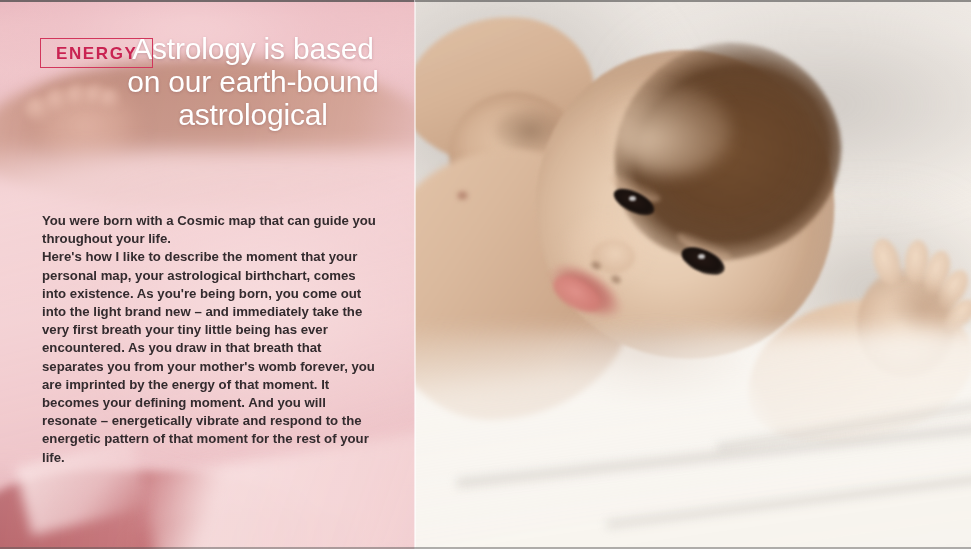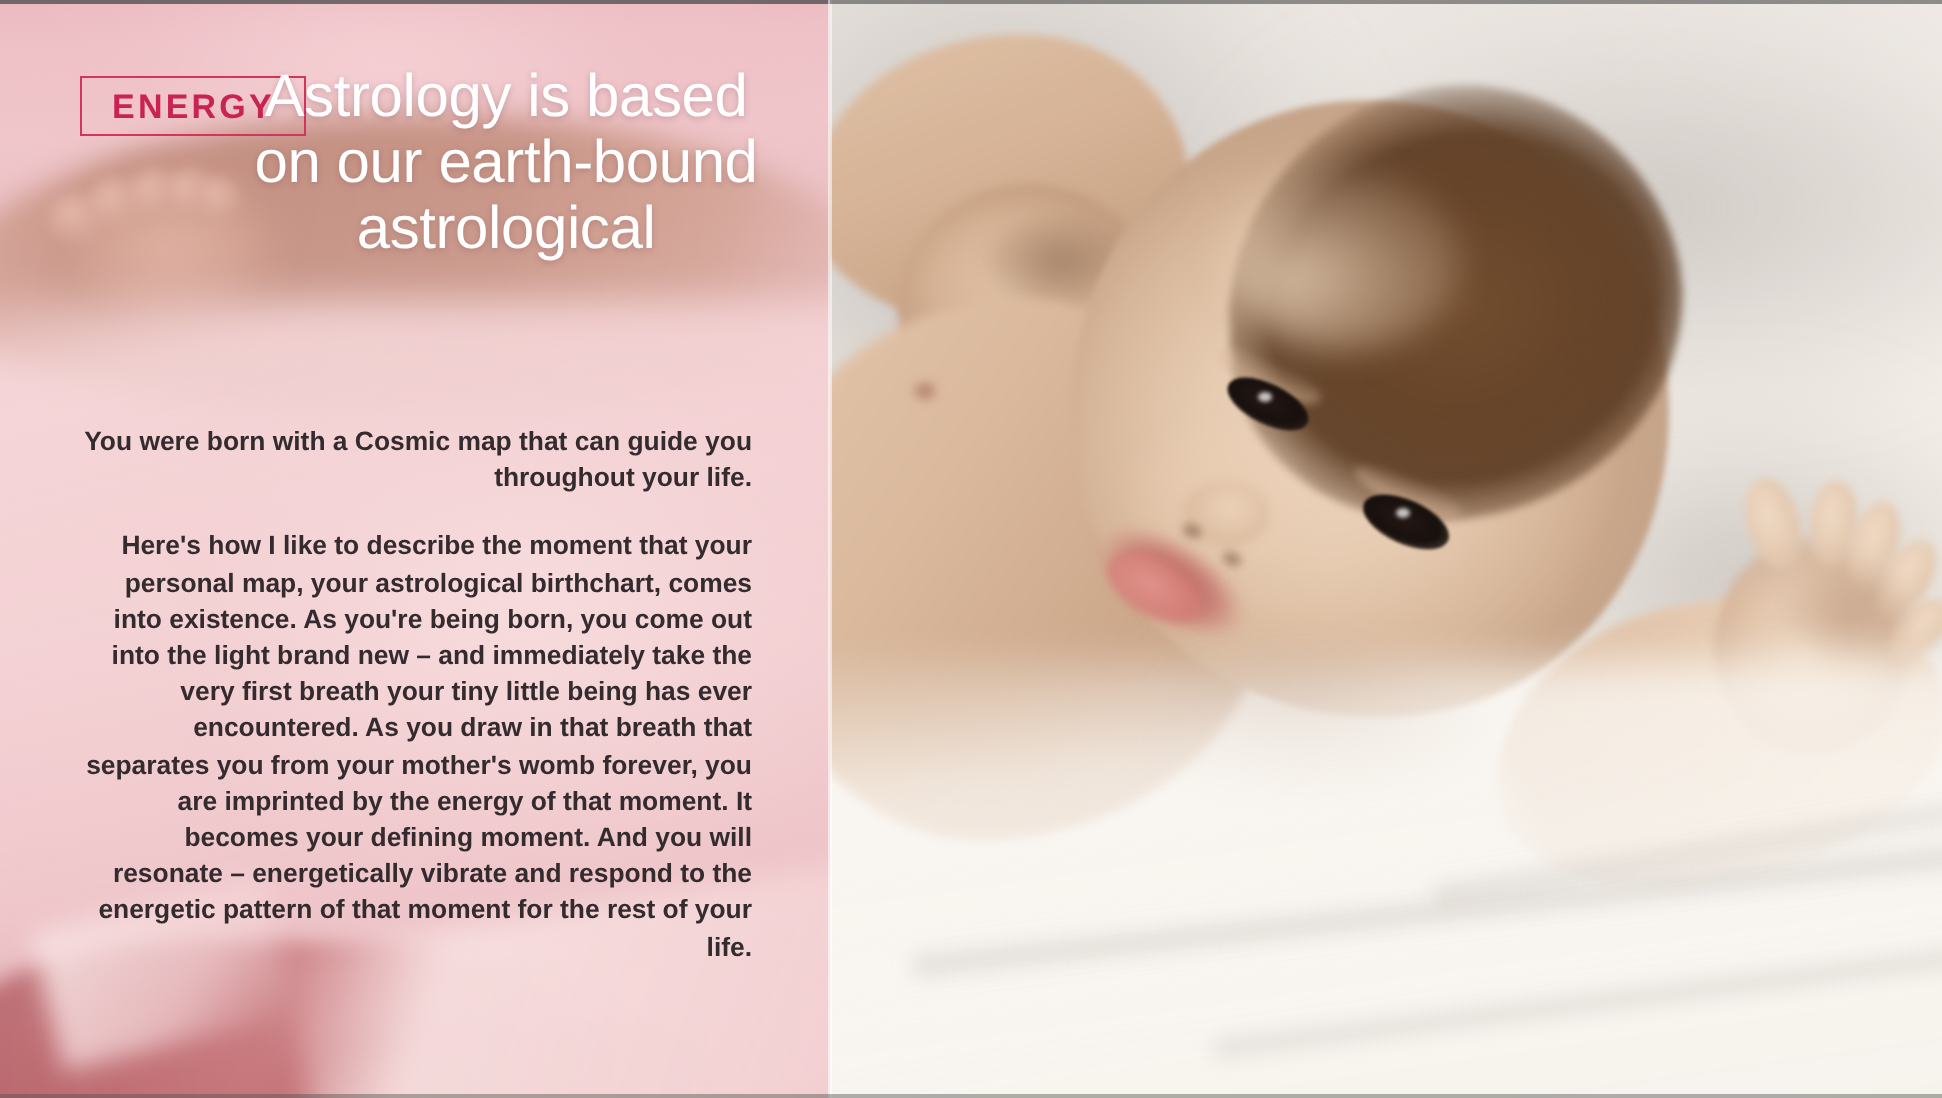--- a/index.html
+++ b/index.html
@@ -248,24 +248,22 @@
     left: 42px;
     top: 212px;
     width: 334px;
     color: #332b2e;
     font-size: 13.2px;
     font-weight: bold;
     line-height: 18.2px;
   }
   .body-copy p {
     margin: 0;
-    text-align: right;
   }
   .body-copy p + p {
-    margin-top: 16px;
   }
 
   
   .right-panel {
     position: absolute;
     left: 415px;
     top: 0;
     width: 556px;
     height: 549px;
     overflow: hidden;

